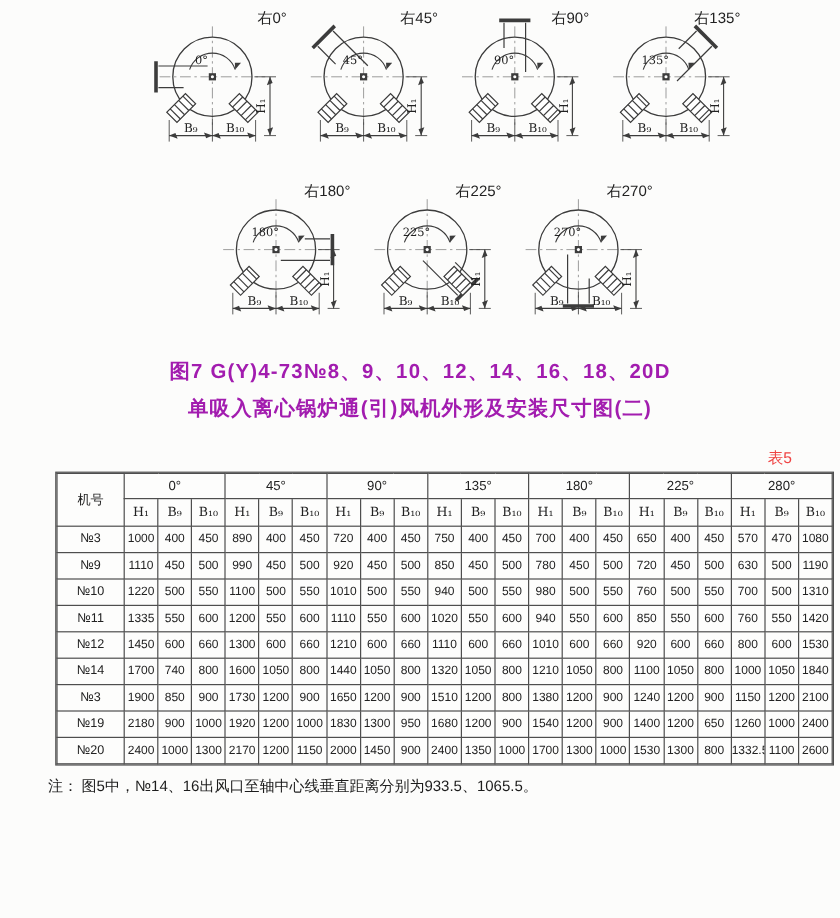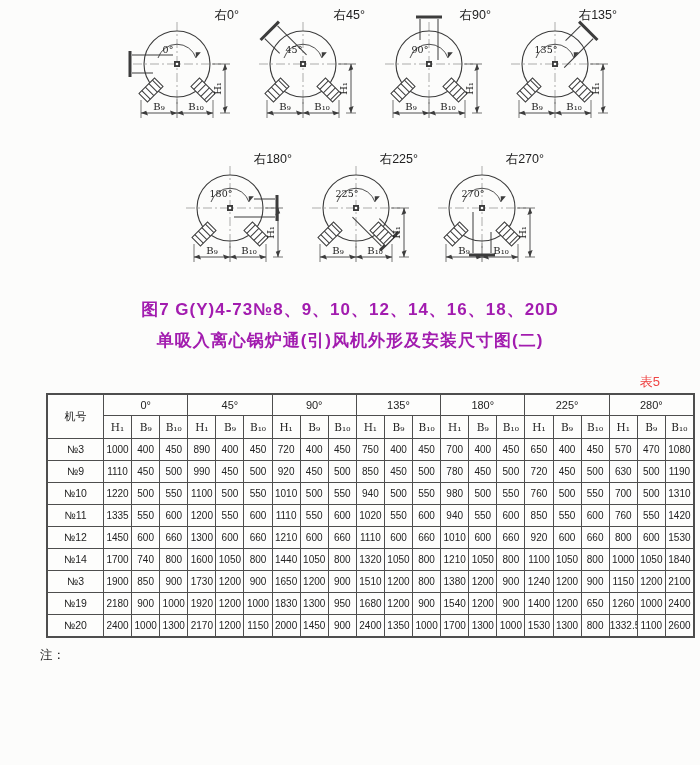--- a/index.html
+++ b/index.html
@@ -706,16 +706,17 @@
           <td>1332.5</td>
           <td>1100</td>
           <td>2600</td>
         </tr>
       </tbody>
     </table>
 
   <div class="notes">
     <span class="prefix">注：</span>
     <div id="note-lines">
+        <div>图5中，№14、16出风口至轴中心线垂直距离分别为933.5、1065.5。</div>
       </div>
   </div>
 
 </div>
 
 </body></html>

